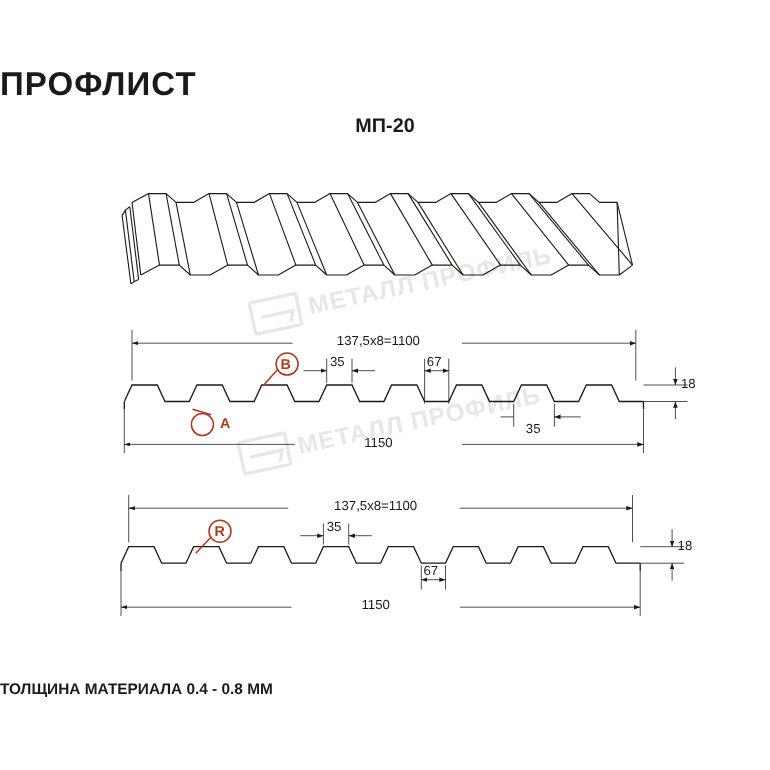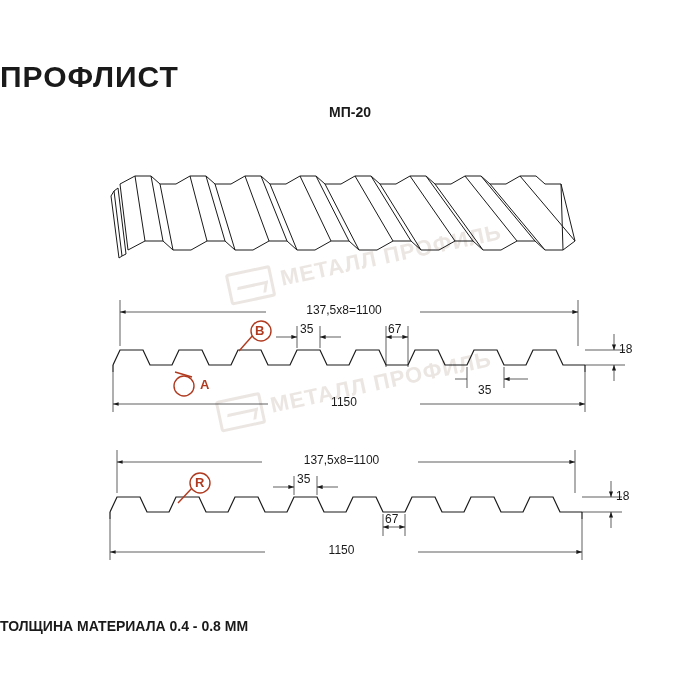--- a/index.html
+++ b/index.html
@@ -30,21 +30,21 @@
     font-size: 30px;
     font-weight: bold;
     letter-spacing: 1px;
   }
   .subtitle {
     position: absolute;
     left: 0;
     top: 104px;
     width: 700px;
     text-align: center;
-    font-size: 14px;
+    font-size: 18px;
     font-weight: bold;
   }
   .footnote {
     position: absolute;
     left: 0;
     top: 618px;
     width: 700px;
     text-align: left;
     font-size: 14px;
     font-weight: bold;

